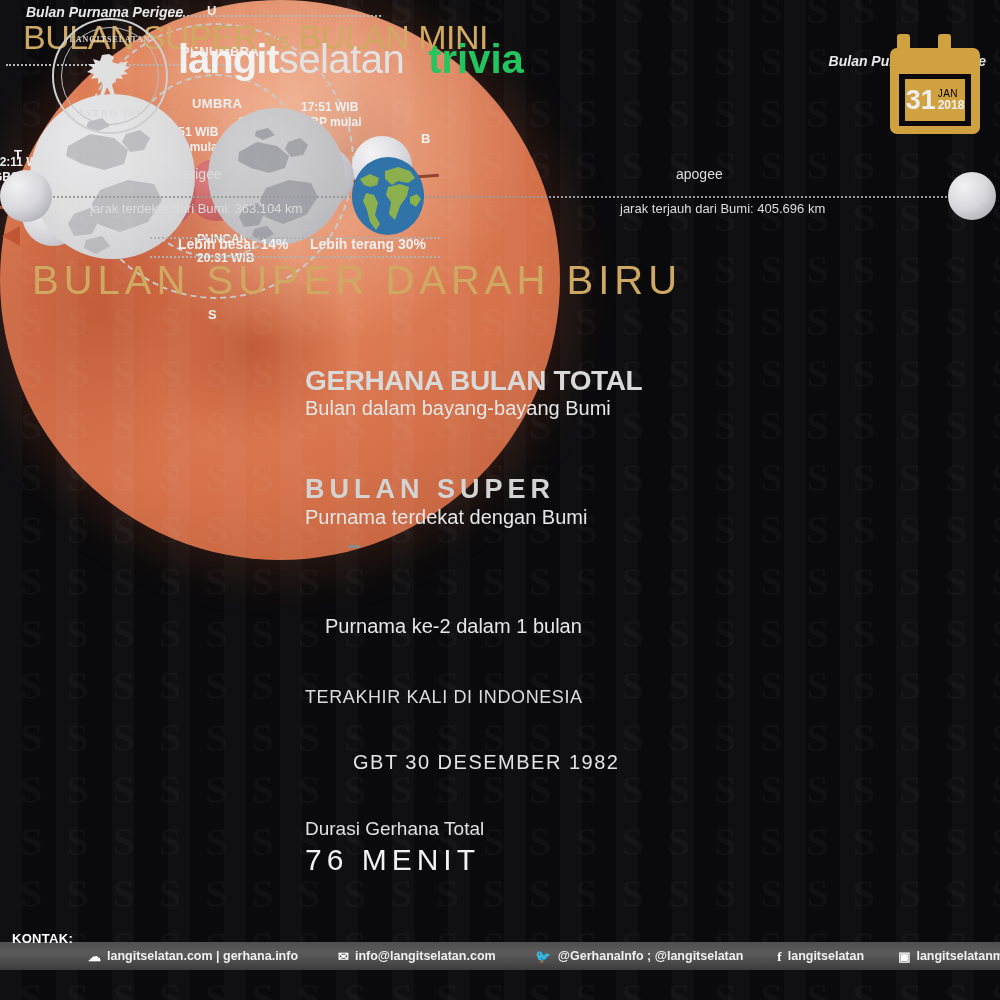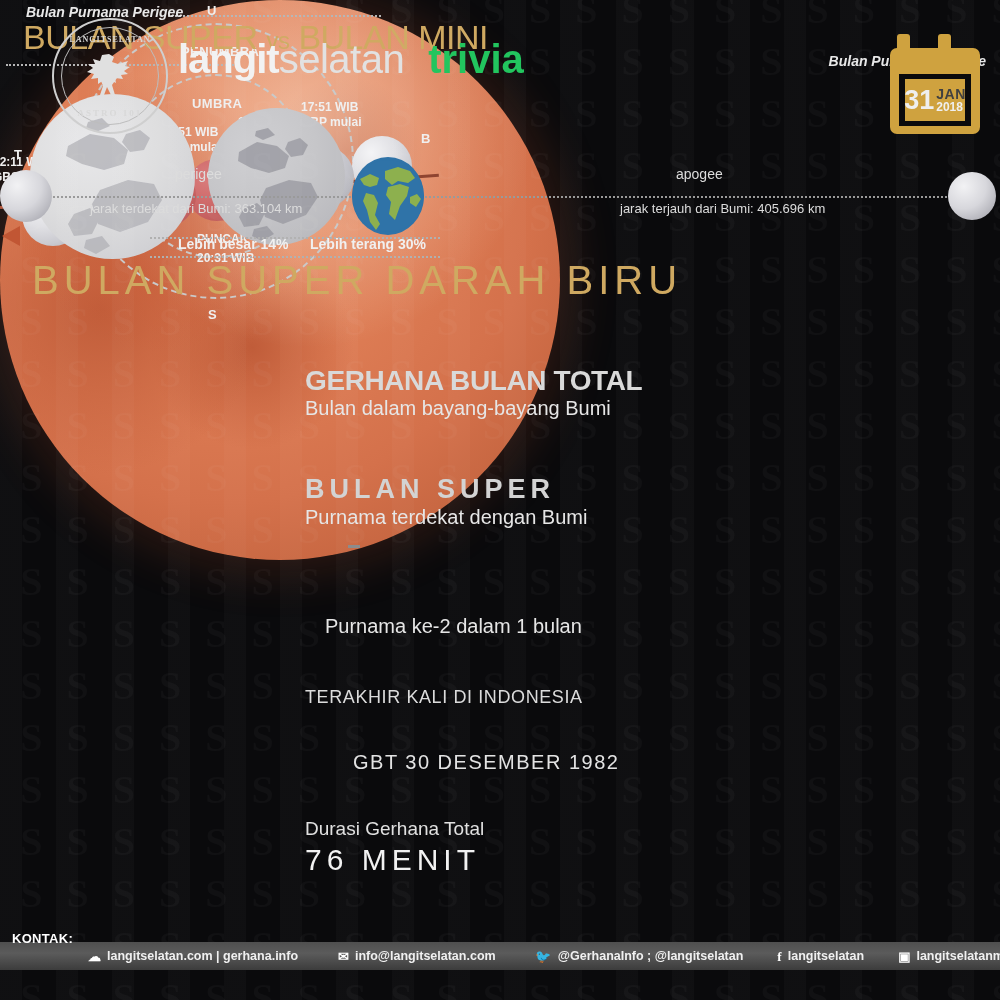--- a/index.html
+++ b/index.html
@@ -91,21 +91,21 @@
     background: #cfa23f; border-radius: 3px;
   }
   #calendar-icon .ring.l { left: 17px; }
   #calendar-icon .ring.r { left: 58px; }
   #calendar-icon .cal-day {
     font-size: 27px; font-weight: 700; color: #efefef; line-height: 1;
   }
   #calendar-icon .cal-my {
     display: flex; flex-direction: column; line-height: 1; margin-left: 2px;
   }
-  #calendar-icon .cal-mon { font-size: 14px; font-weight: 700; color: #404040; letter-spacing: 0.5px; }
+  #calendar-icon .cal-mon { font-size: 10px; font-weight: 400; color: #000000; letter-spacing: 0.5px; }
   #calendar-icon .cal-yr { font-size: 12px; font-weight: 700; color: #efefef; }
 
   
   #orbit-line {
     left: 22px; top: 196px; width: 956px; height: 0;
     border-top: 2px dotted #9a9a9a;
     z-index: 3;
   }
   .mini-moon {
     position: absolute; border-radius: 50%;

